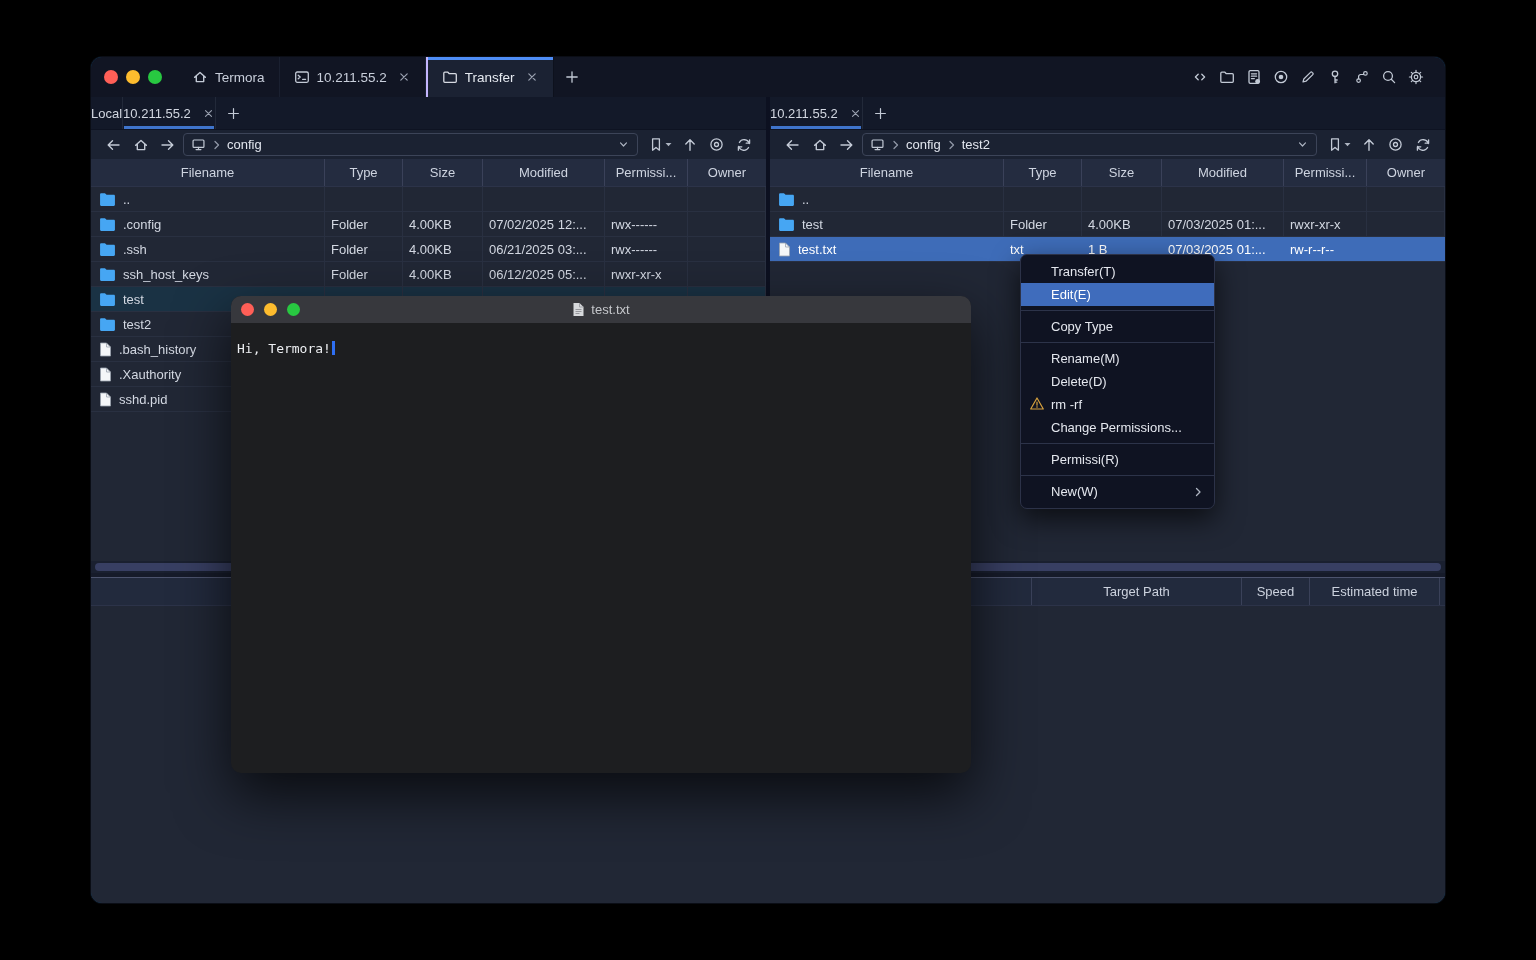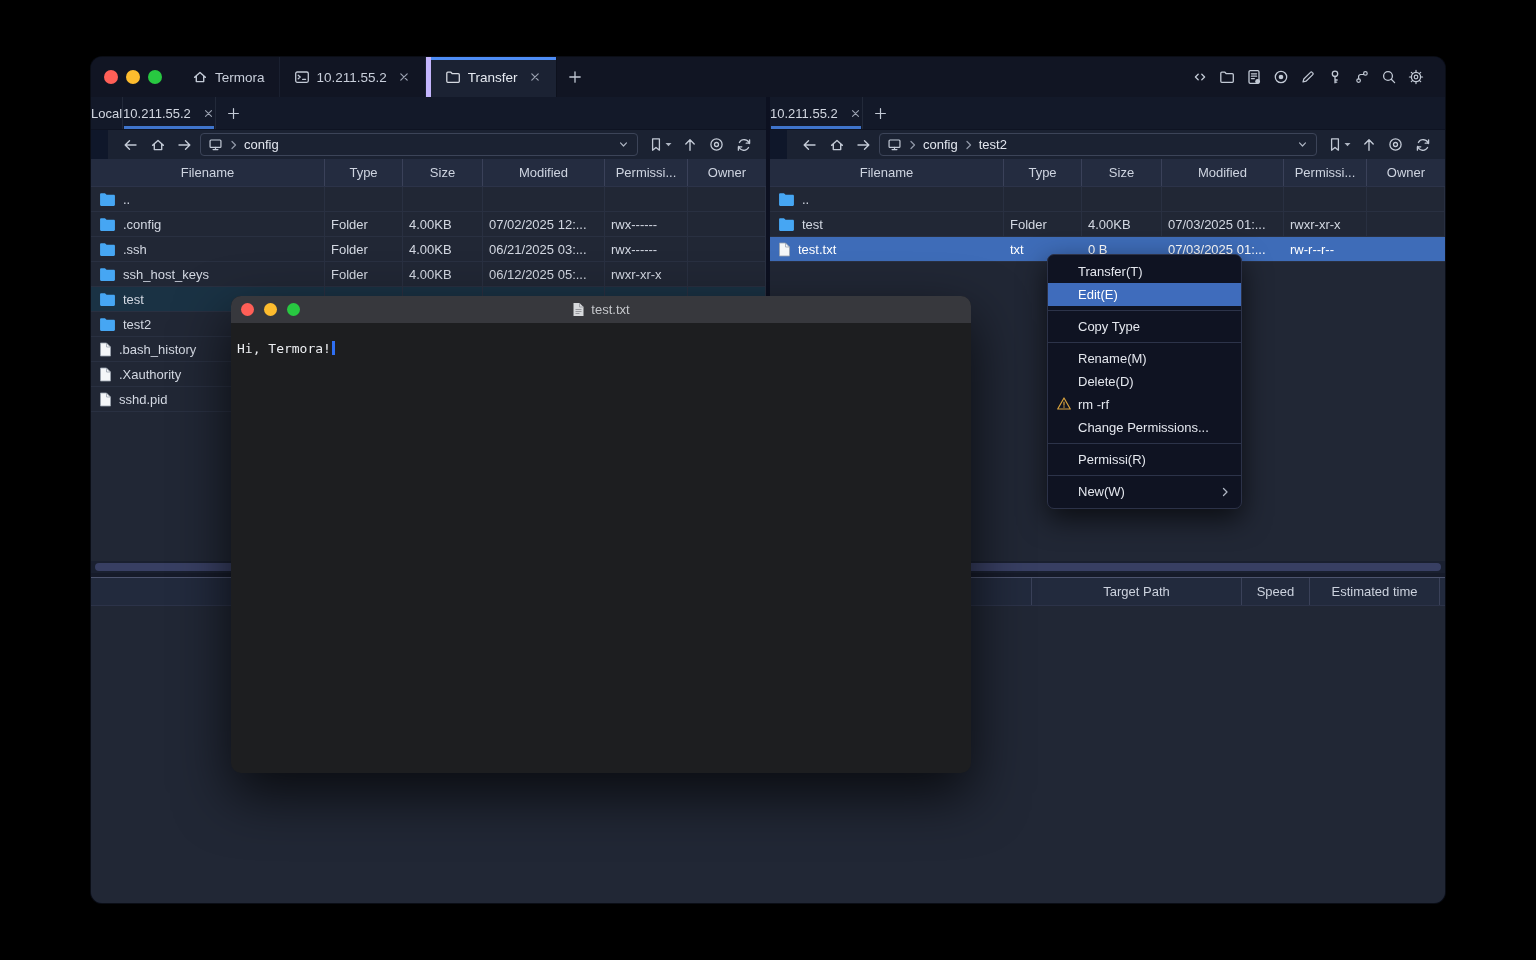--- a/index.html
+++ b/index.html
@@ -1,42 +1,42 @@
 <!DOCTYPE html>
 <html><head>
 <meta charset="utf-8">
 <style>
   * { margin:0; padding:0; box-sizing:border-box; }
   body { width:1536px; height:960px; background:#000; position:relative; overflow:hidden; font-family:"Liberation Sans",sans-serif; }
-  .window { position:absolute; left:91px; top:57px; width:1354px; height:846px; background:#0f172a; border-radius:11px; overflow:hidden; box-shadow:0 0 0 1px #0a0d15, 0 30px 70px rgba(0,0,0,.8); }
+  .window { position:absolute; left:91px; top:57px; width:1354px; height:846px; background:#0c4a6e; border-radius:11px; overflow:hidden; box-shadow:0 0 0 1px #0a0d15, 0 30px 70px rgba(0,0,0,.8); }
 
   
   .titlebar { height:40px; background:#111523; display:flex; align-items:stretch; }
   .lights { display:flex; align-items:center; gap:8px; padding:0 16px 0 13px; }
   .light { width:14px; height:14px; border-radius:50%; }
   .l-red{background:#ff5f57}.l-yellow{background:#febc2e}.l-green{background:#28c841}
   .tab { display:flex; align-items:center; gap:7px; padding:0 14px; font-size:13.5px; color:#c9cfdb; border-right:1px solid #1a2030; position:relative; }
-  .tab.active { background:#1b2233; color:#e6eaf1; border-right-color:#0d111d; border-left:5px solid #c4b5fd;justify-content:flex-end; }
+  .tab.active { background:#1b2233; color:#e6eaf1; border-right-color:#0d111d; border-left:2px solid #c4b5fd;justify-content:flex-end; }
   .tab.active::before { content:''; position:absolute; top:0; left:0; right:0; height:3px; background:#4e8df6; }
   .tab-close { display:flex; margin-left:3px; }
   .tb-plus { width:36px; display:flex; align-items:center; justify-content:center; }
   .tb-actions { margin-left:auto; display:flex; align-items:center; gap:11px; padding-right:21px; }
   .act { width:16px; height:16px; display:flex; }
 
   
   .panels { display:flex; height:476px; }
   .panel { width:675px; display:flex; flex-direction:column; }
   .pdivider { width:4px; background:#0c1020; }
 
   .subtabs { height:33px; background:#131929; display:flex; align-items:stretch; border-bottom:1px solid #0e1322; }
   .stab { padding:0 0; display:flex; align-items:center; gap:8px; font-size:13px; color:#d2d7e1; border-right:1px solid #222939; position:relative; }
   .stab.active::after { content:''; position:absolute; left:1px; right:1px; bottom:0; height:3px; background:#3f74cb; }
   .st-plus { width:36px; display:flex; align-items:center; justify-content:center; }
 
-  .toolbar { height:29px; background:#1b2232; display:flex; align-items:center; padding:0 9px;margin-left:17px; }
+  .toolbar { height:29px; background:#1b2232; display:flex; align-items:center; padding:0 9px; }
   .tbtn { width:27px; height:24px; display:flex; align-items:center; justify-content:center; flex:none; }
   .pathbox { flex:1; height:23px; margin:0 6px 0 2px; border:1px solid #3c4458; border-radius:4px; display:flex; align-items:center; padding:0 7px; gap:6px; font-size:13px; color:#e2e6ee; }
   .pathbox .crumb-sep { display:flex; }
   .pathbox .pb-chev { margin-left:auto; display:flex; }
   .bmgroup { display:flex; align-items:center; gap:2px; width:32px; justify-content:center; flex:none; }
 
   .thead { height:28px; background:#242c40; display:flex; align-items:center; font-size:13px; color:#ced4e0; border-bottom:1px solid #2c3349; }
   .th { text-align:center; border-right:1px solid #3a4159; height:100%; display:flex; align-items:center; justify-content:center; }
   .c1{width:234px}.c2{width:78px}.c3{width:80px}.c4{width:122px}.c5{width:83px}.c6{flex:1; border-right:none}
   .tbody { flex:1; display:flex; flex-direction:column; background:#212735; overflow:hidden; }
@@ -62,21 +62,21 @@
   
   .editor { position:absolute; left:140px; top:239px; width:740px; height:477px; border-radius:10px; background:#1d1e20; box-shadow:0 22px 55px rgba(0,0,0,.7); z-index:40; overflow:hidden; display:flex; flex-direction:column; }
   .e-title { height:27px; background:#37383d; display:flex; align-items:center; position:relative; flex:none; }
   .e-lights { position:absolute; left:10px; display:flex; gap:10px; }
   .e-light { width:13px; height:13px; border-radius:50%; }
   .e-caption { margin:0 auto; display:flex; gap:6px; align-items:center; color:#c5c7cb; font-size:13px; }
   .e-content { flex:1; padding:18px 6px; font-family:"DejaVu Sans Mono",monospace; font-size:13px; color:#edeff2; }
   .cursor { display:inline-block; width:3px; height:14px; background:#2f6ff2; vertical-align:-2px; margin-left:1px; }
 
   
-  .cmenu { position:absolute; left:956px; top:197px; width:195px; background:#0f1322; border:1px solid #2c3248; border-radius:7px; box-shadow:0 10px 28px rgba(0,0,0,.65); padding:5px 0; z-index:60; font-size:13px; color:#e4e7ee; }
+  .cmenu { position:absolute; left:929px; top:197px; width:195px; background:#0f1322; border:1px solid #2c3248; border-radius:7px; box-shadow:0 10px 28px rgba(0,0,0,.65); padding:5px 0; z-index:60; font-size:13px; color:#e4e7ee; }
   .mi { height:23px; display:flex; align-items:center; padding:0 10px 0 30px; position:relative; }
   .mi.hl { background:#3f6cbc; color:#fff; }
   .mi .warn { position:absolute; left:8px; top:3px; }
   .mi .sub { margin-left:auto; display:flex; }
   .msep { height:1px; background:#2c3349; margin:4px 0; }
 </style>
 </head>
 <body>
 
 <div class="window">
@@ -550,21 +550,21 @@
               <svg width="13" height="15" viewBox="0 0 13 15">
                 <path d="M1.5 1h6l4 4v9h-10z" fill="#f4f6f8" stroke="#9aa2ad" stroke-width="0.8"></path>
                 <path d="M7.5 1v4h4" fill="none" stroke="#9aa2ad" stroke-width="0.8"></path>
               </svg>
               <span>test.txt</span>
             </div>
           <div class="cell c2">
               <span>txt</span>
             </div>
           <div class="cell c3">
-              <span>0 B</span>
+              <span>1 B</span>
             </div>
           <div class="cell c4">
               <span>07/03/2025 01:...</span>
             </div>
           <div class="cell c5">
               <span>rw-r--r--</span>
             </div>
           <div class="cell c6"></div>
         </div>
         <div class="fill"></div>

